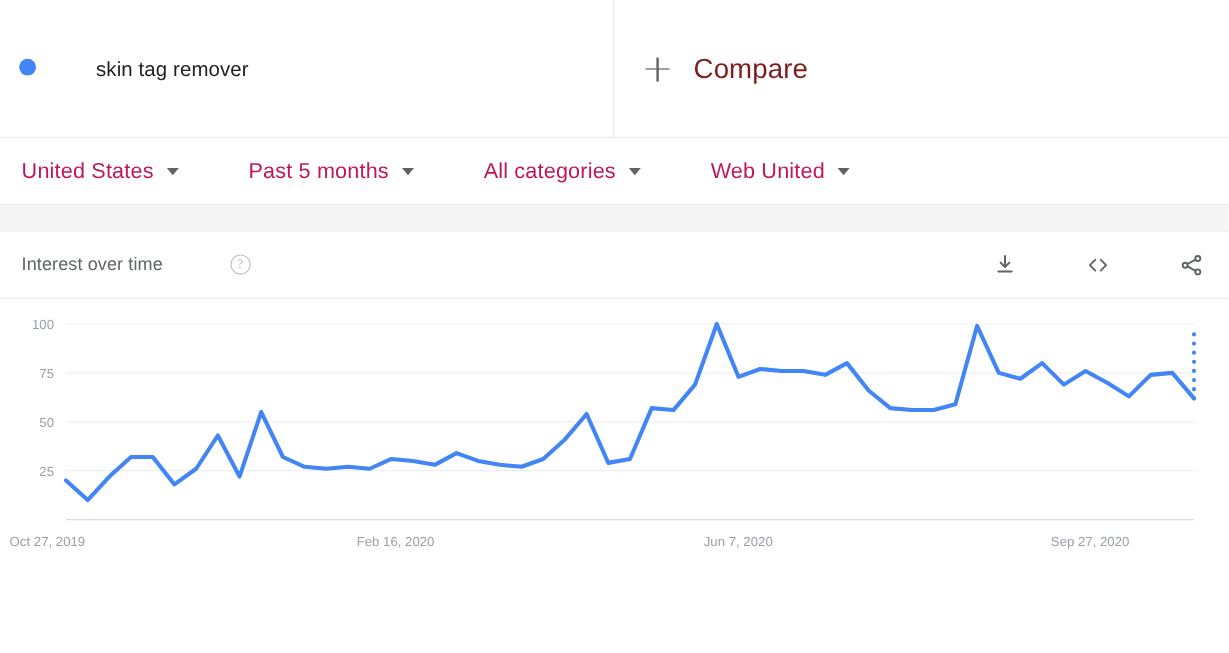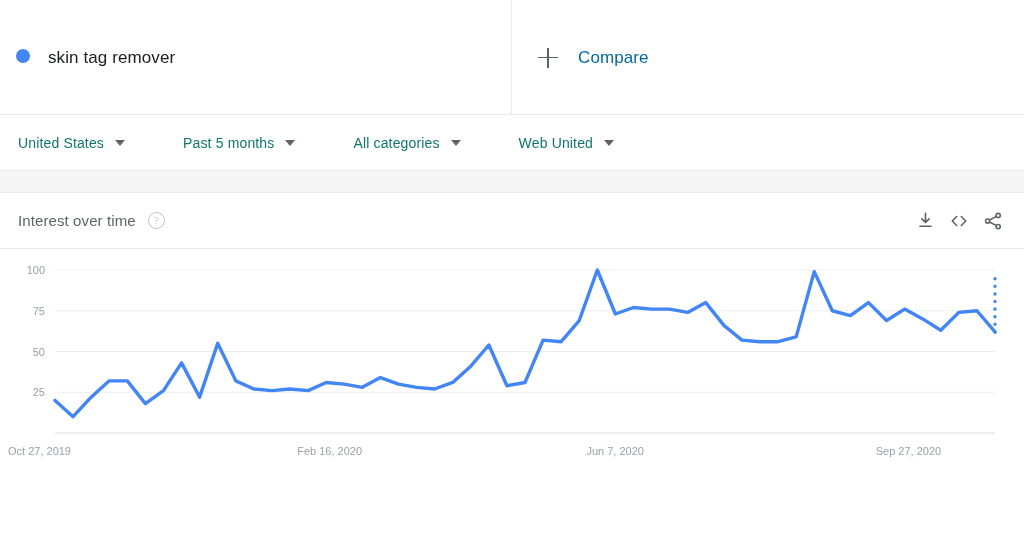--- a/index.html
+++ b/index.html
@@ -29,21 +29,21 @@
     padding-left: 16px;
   }
   .term-dot {
     width: 14px; height: 14px;
     border-radius: 50%;
     background: #4285f4;
     flex: 0 0 14px;
     margin-right: 18px;
     margin-top: -4px;
   }
-  .term-text { display: flex; flex-direction: column; justify-content: center; }
+  .term-text { display: flex; flex-direction: column; justify-content: center; margin-left: 32px; }
   .term-title {
     font-size: 17px;
     color: #202124;
     line-height: 23px;
     letter-spacing: .1px;
   }
   .term-sub {
     font-size: 13px;
     color: #9aa0a6;
     line-height: 20px;
@@ -63,43 +63,43 @@
     flex: 0 0 20px;
   }
   .plus-icon::before, .plus-icon::after {
     content: "";
     position: absolute;
     background: #5f6368;
   }
   .plus-icon::before { left: 0; top: 9px; width: 20px; height: 1.6px; }
   .plus-icon::after  { top: 0; left: 9px; height: 20px; width: 1.6px; }
   .compare-label {
-    font-size: 17px;
-    color: #0369a1;
+    font-size: 23px;
+    color: #7f1d1d;
     letter-spacing: .1px;
   }
 
   
   .filter-bar {
     height: 56px;
     display: flex;
     align-items: center;
     padding-left: 18px;
     background: #ffffff;
     border-bottom: 1px solid #e8eaed;
   }
   .filter {
     display: flex;
     align-items: center;
     margin-right: 58px;
     cursor: pointer;
   }
   .filter-label {
-    font-size: 14px;
-    color: #0f766e;
+    font-size: 18px;
+    color: #be185d;
     letter-spacing: .15px;
   }
   .caret {
     width: 0; height: 0;
     margin-left: 11px;
     border-left: 5px solid transparent;
     border-right: 5px solid transparent;
     border-top: 6px solid #5f6368;
   }
 
@@ -111,20 +111,21 @@
   }
 
   
   .chart-card { background: #ffffff; }
   .chart-head {
     height: 56px;
     display: flex;
     align-items: center;
     padding: 0 14px 0 18px;
     border-bottom: 1px solid #e8eaed;
+    gap: 44px;
   }
   .chart-title {
     font-size: 15px;
     color: #5f6368;
     letter-spacing: .1px;
   }
   .help-icon {
     width: 17px; height: 17px;
     border: 1.3px solid #bdc1c6;
     border-radius: 50%;

